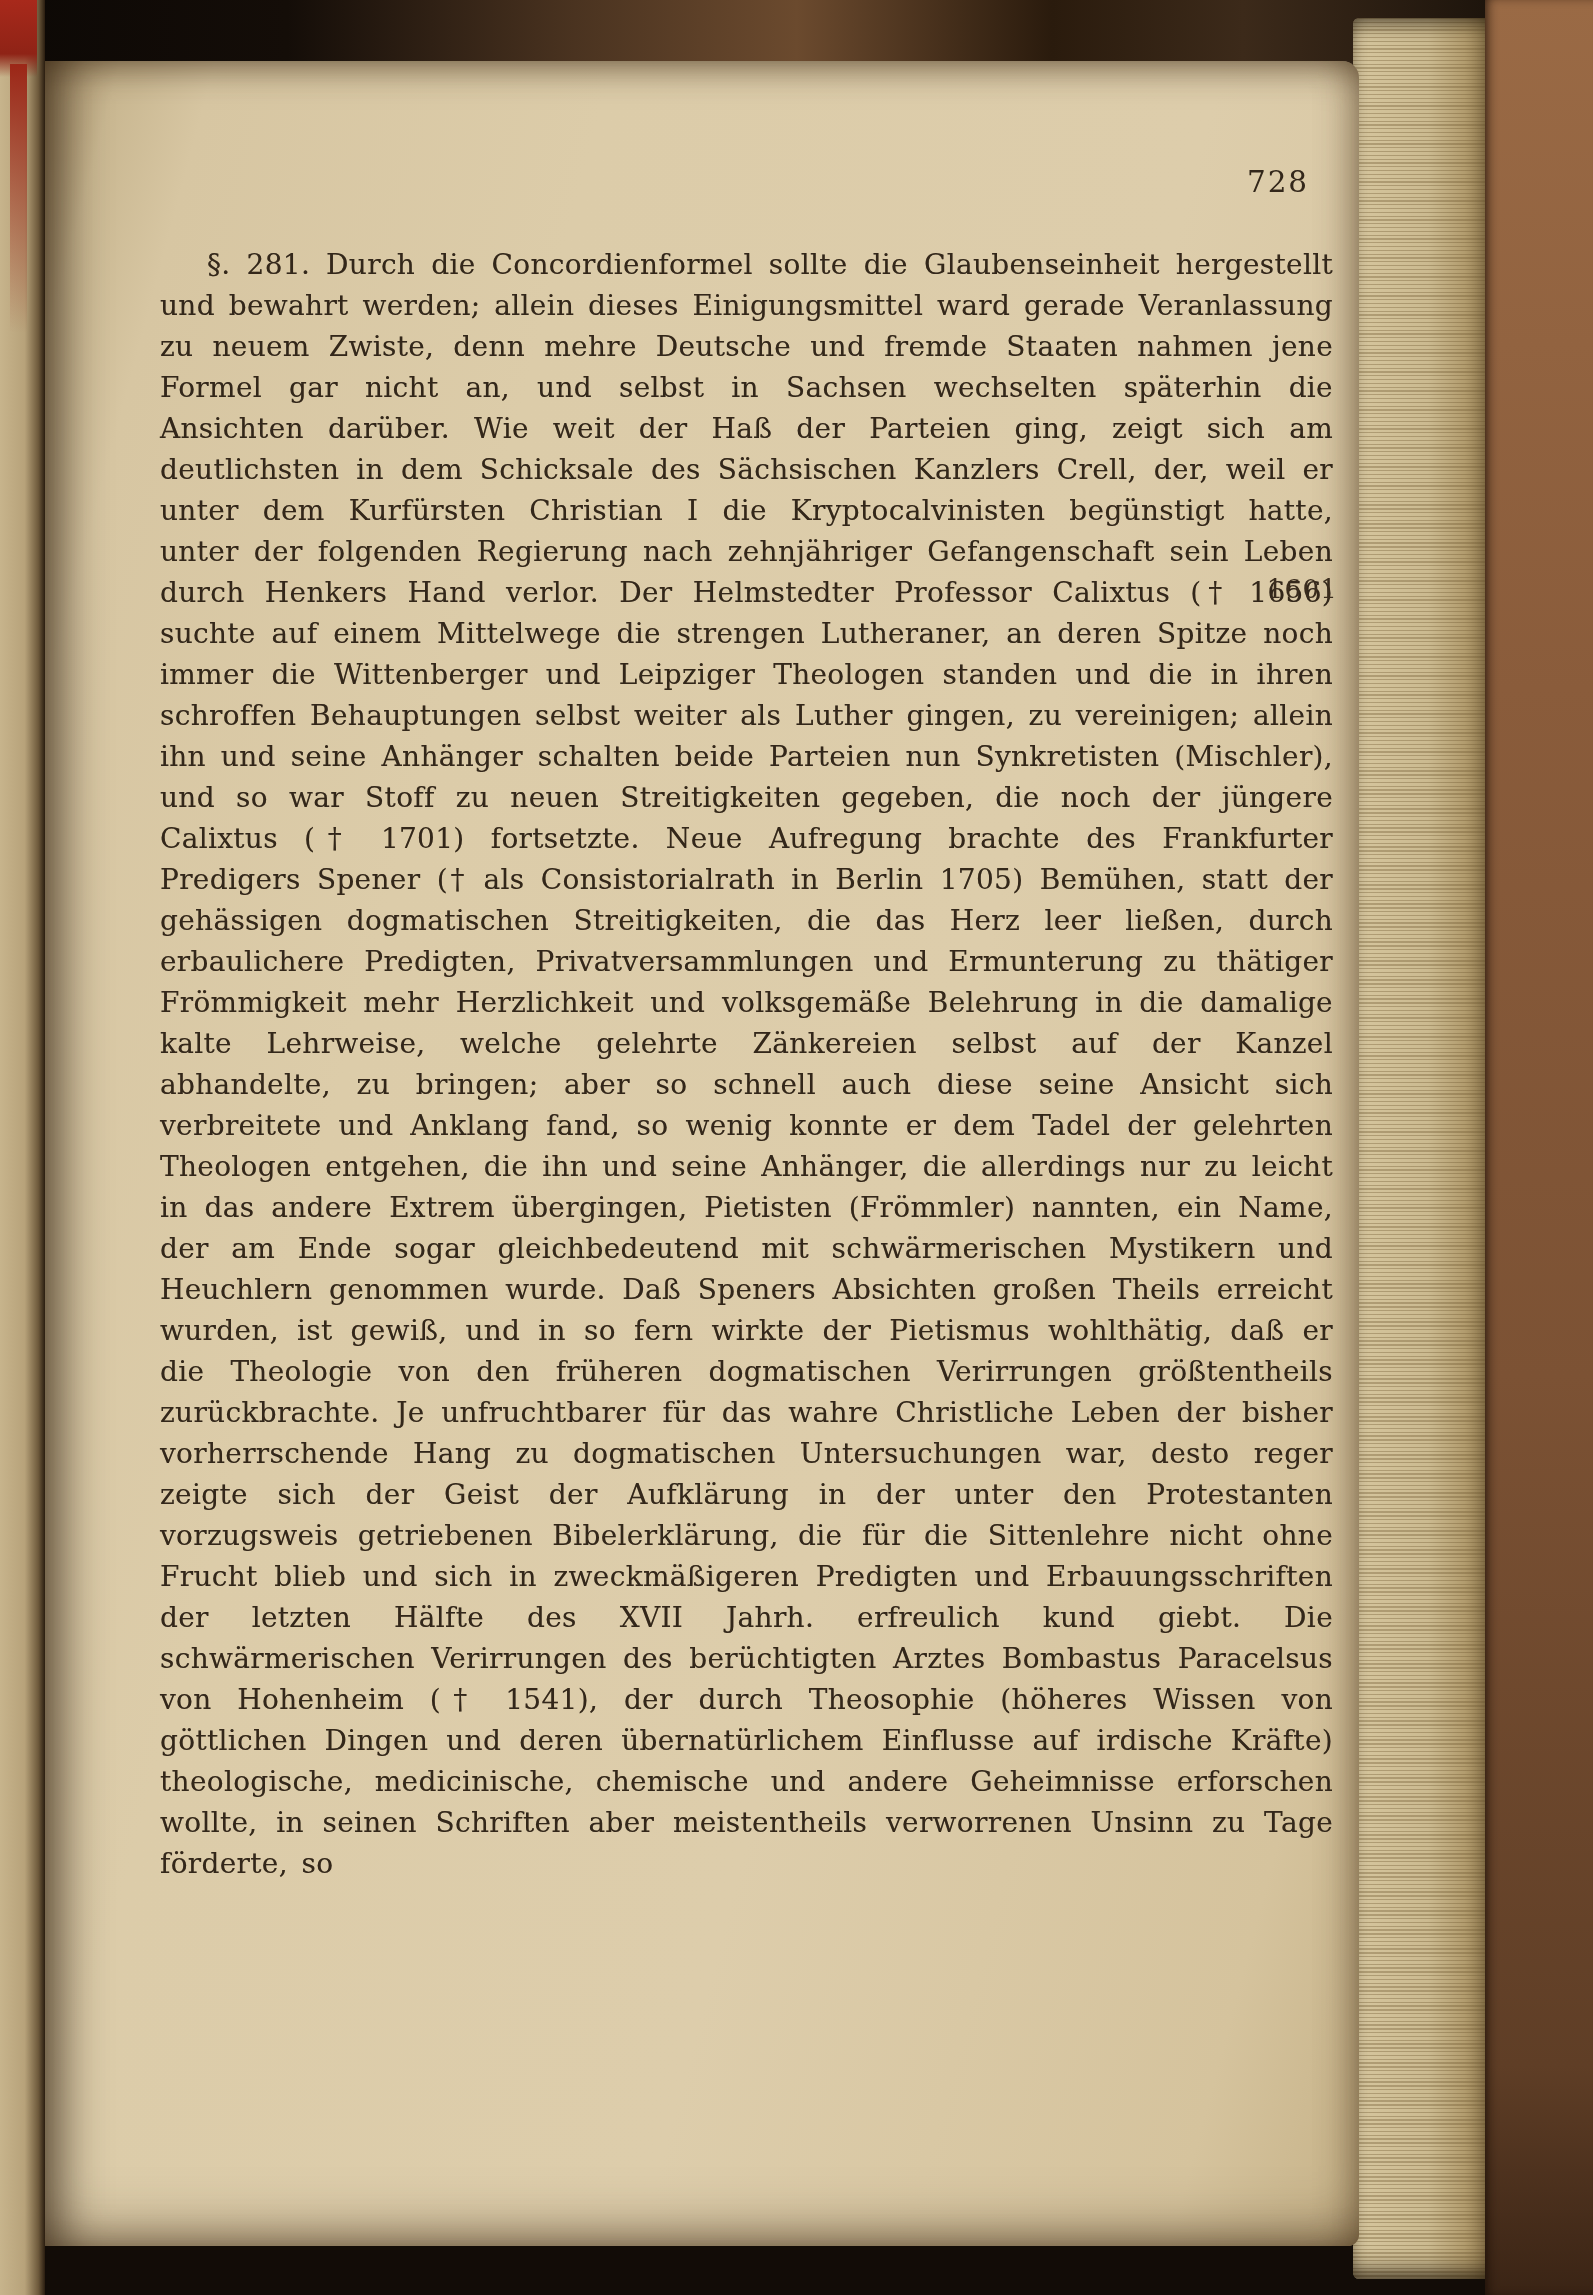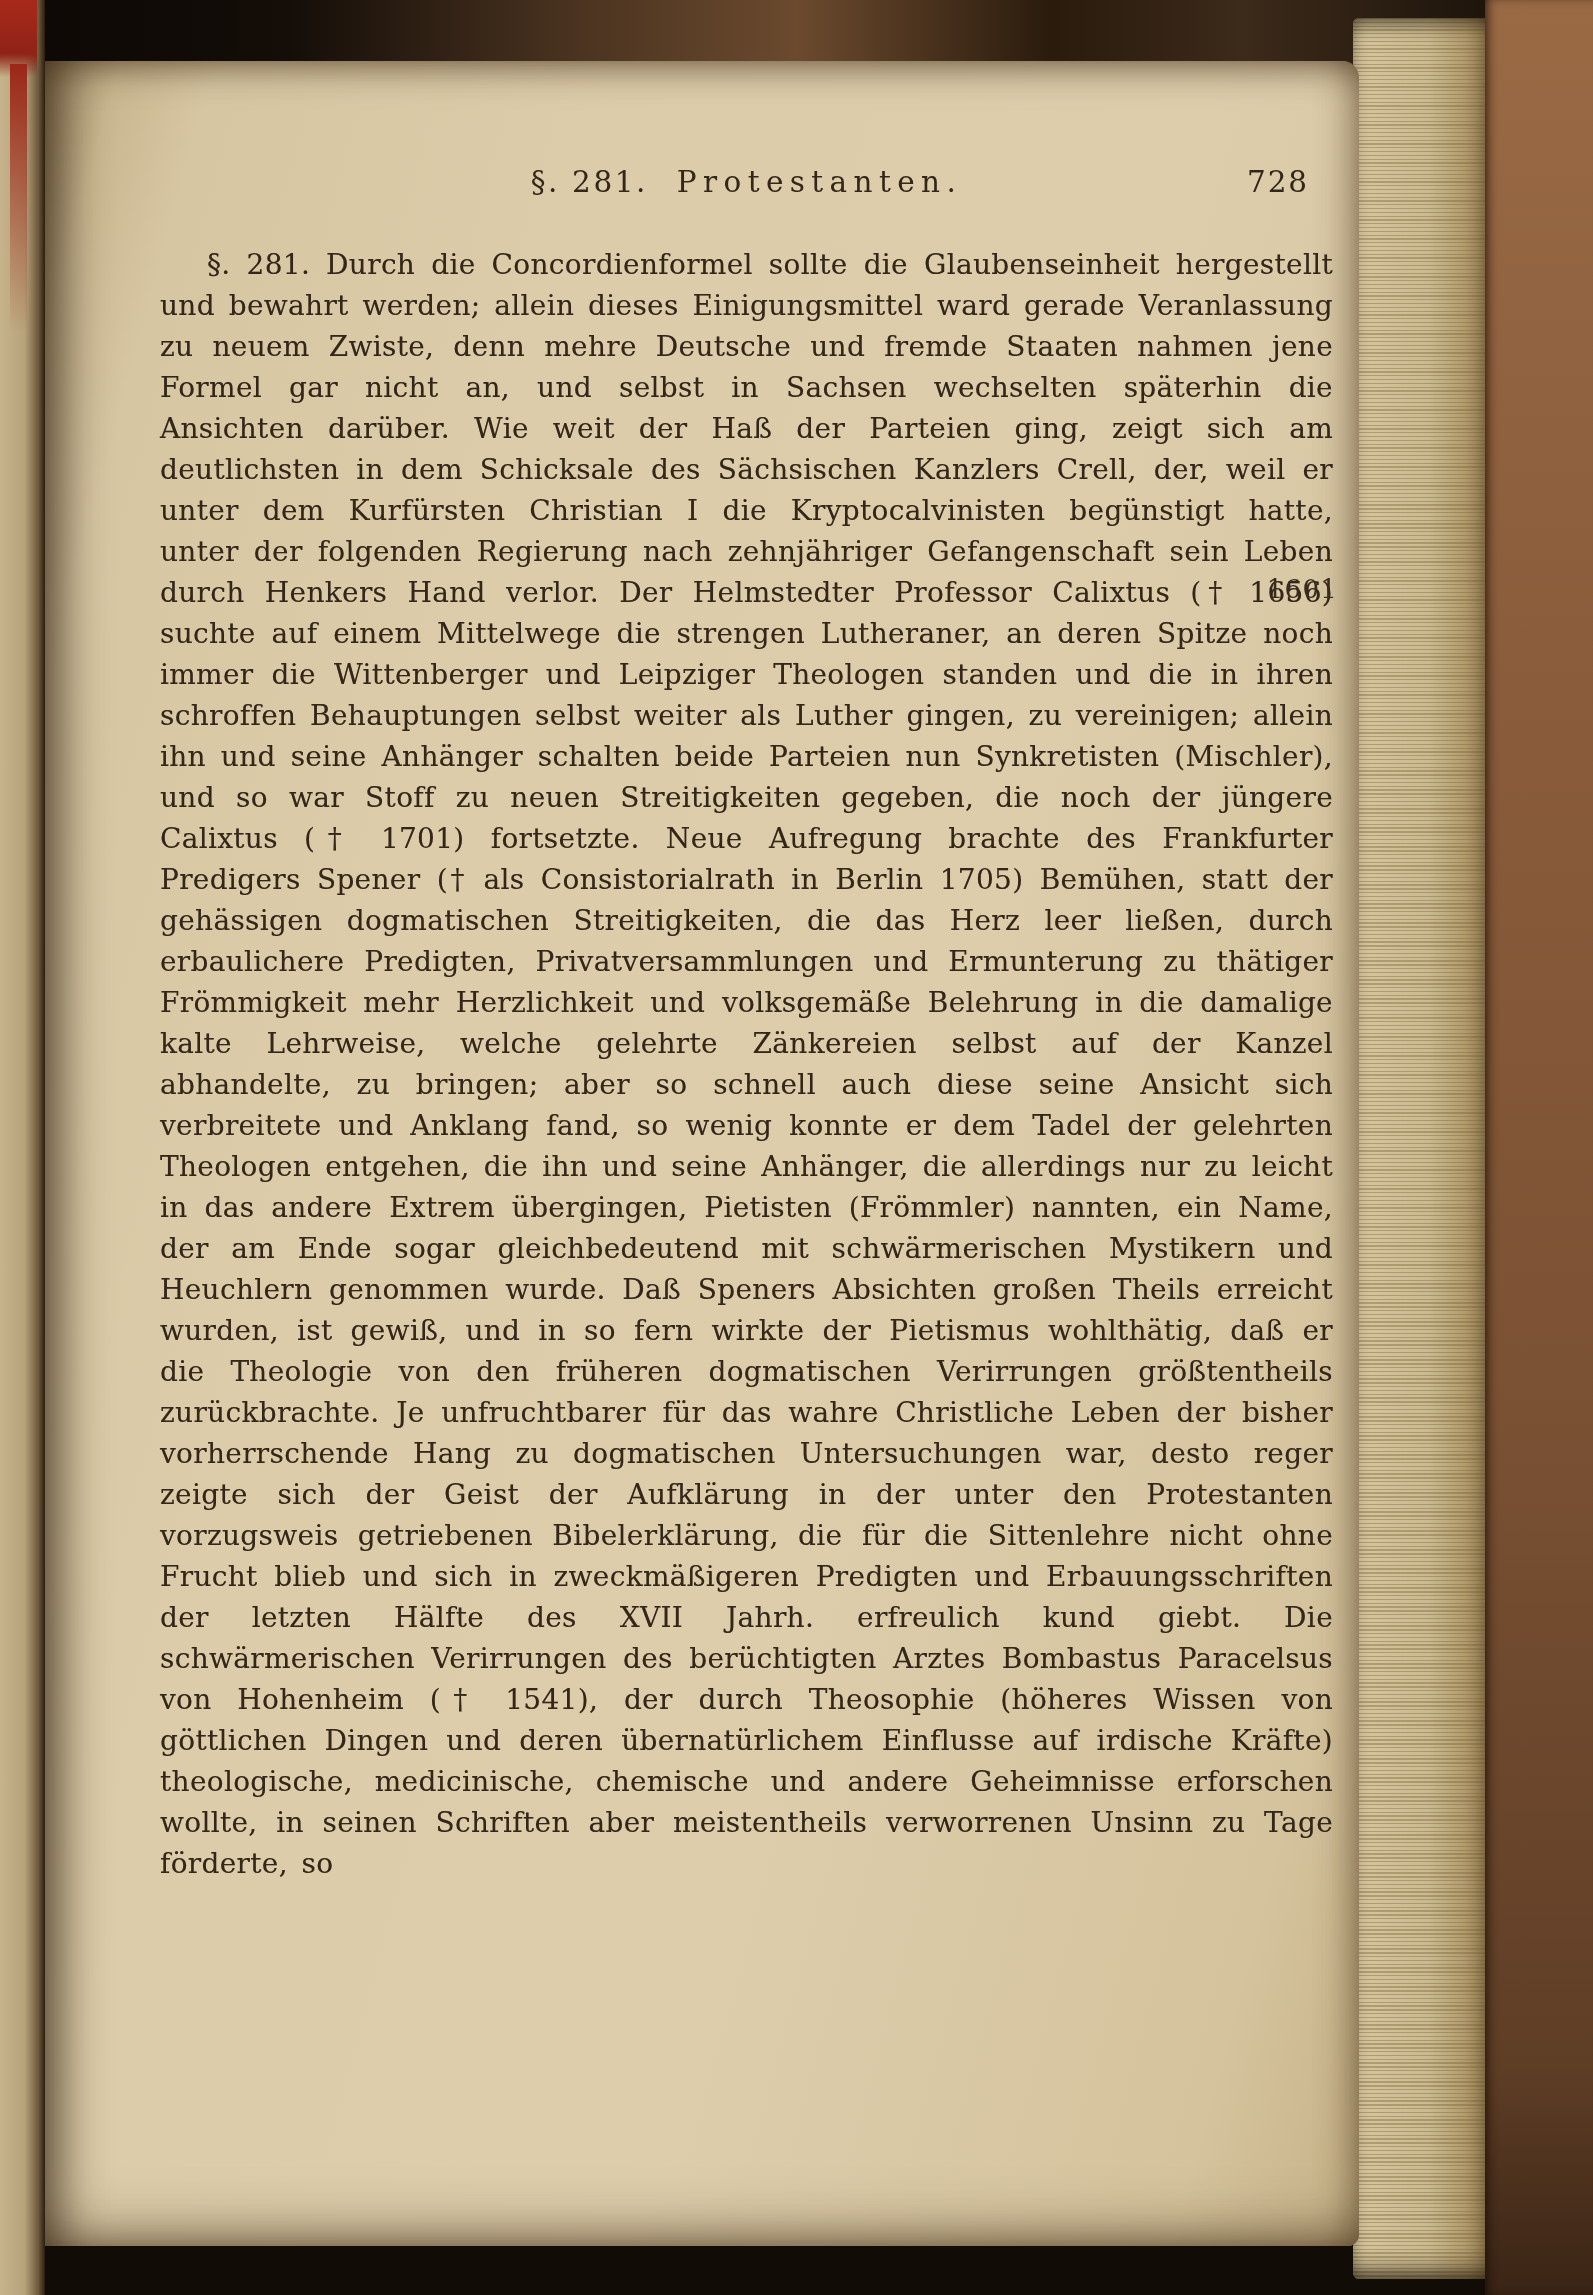--- a/index.html
+++ b/index.html
@@ -96,24 +96,20 @@
   <div class="left-page-sliver"></div>
   <div class="red-accent"></div>
   <div class="red-accent-strip"></div>
   <div class="fore-edge"></div>
   <div class="cover"></div>
 
   <div class="page">
     <div class="text-col">
 
       <div class="running-head">
-        <div class="head-center">
-          <span class="head-section">§. 281.</span>
-          <span class="head-title">Protestanten.</span>
-        </div>
         <span class="pagenum">728</span>
       </div>
 
       <div class="body-text">§. 281. Durch die Concordienformel sollte die Glaubenseinheit hergestellt und bewahrt werden; allein dieses Einigungsmittel ward gerade Veranlassung zu neuem Zwiste, denn mehre Deutsche und fremde Staaten nahmen jene Formel gar nicht an, und selbst in Sachsen wechselten späterhin die Ansichten darüber. Wie weit der Haß der Parteien ging, zeigt sich am deutlichsten in dem Schicksale des Sächsischen Kanzlers Crell, der, weil er unter dem Kurfürsten Christian I die Kryptocalvinisten begünstigt hatte, unter der folgenden Regierung nach zehnjähriger Gefangenschaft sein Leben durch Henkers Hand verlor. Der Helmstedter Professor Calixtus († 1656) suchte auf einem Mittelwege die strengen Lutheraner, an deren Spitze noch immer die Wittenberger und Leipziger Theologen standen und die in ihren schroffen Behauptungen selbst weiter als Luther gingen, zu vereinigen; allein ihn und seine Anhänger schalten beide Parteien nun Synkretisten (Mischler), und so war Stoff zu neuen Streitigkeiten gegeben, die noch der jüngere Calixtus († 1701) fortsetzte. Neue Aufregung brachte des Frankfurter Predigers Spener († als Consistorialrath in Berlin 1705) Bemühen, statt der gehässigen dogmatischen Streitigkeiten, die das Herz leer ließen, durch erbaulichere Predigten, Privatversammlungen und Ermunterung zu thätiger Frömmigkeit mehr Herzlichkeit und volksgemäße Belehrung in die damalige kalte Lehrweise, welche gelehrte Zänkereien selbst auf der Kanzel abhandelte, zu bringen; aber so schnell auch diese seine Ansicht sich verbreitete und Anklang fand, so wenig konnte er dem Tadel der gelehrten Theologen entgehen, die ihn und seine Anhänger, die allerdings nur zu leicht in das andere Extrem übergingen, Pietisten (Frömmler) nannten, ein Name, der am Ende sogar gleichbedeutend mit schwärmerischen Mystikern und Heuchlern genommen wurde. Daß Speners Absichten großen Theils erreicht wurden, ist gewiß, und in so fern wirkte der Pietismus wohlthätig, daß er die Theologie von den früheren dogmatischen Verirrungen größtentheils zurückbrachte. Je unfruchtbarer für das wahre Christliche Leben der bisher vorherrschende Hang zu dogmatischen Untersuchungen war, desto reger zeigte sich der Geist der Aufklärung in der unter den Protestanten vorzugsweis getriebenen Bibelerklärung, die für die Sittenlehre nicht ohne Frucht blieb und sich in zweckmäßigeren Predigten und Erbauungsschriften der letzten Hälfte des XVII Jahrh. erfreulich kund giebt. Die schwärmerischen Verirrungen des berüchtigten Arztes Bombastus Paracelsus von Hohenheim († 1541), der durch Theosophie (höheres Wissen von göttlichen Dingen und deren übernatürlichem Einflusse auf irdische Kräfte) theologische, medicinische, chemische und andere Geheimnisse erforschen wollte, in seinen Schriften aber meistentheils verworrenen Unsinn zu Tage förderte, so</div>
 
       <div class="margin-note">1601</div>
 
     </div>
   </div>
 

